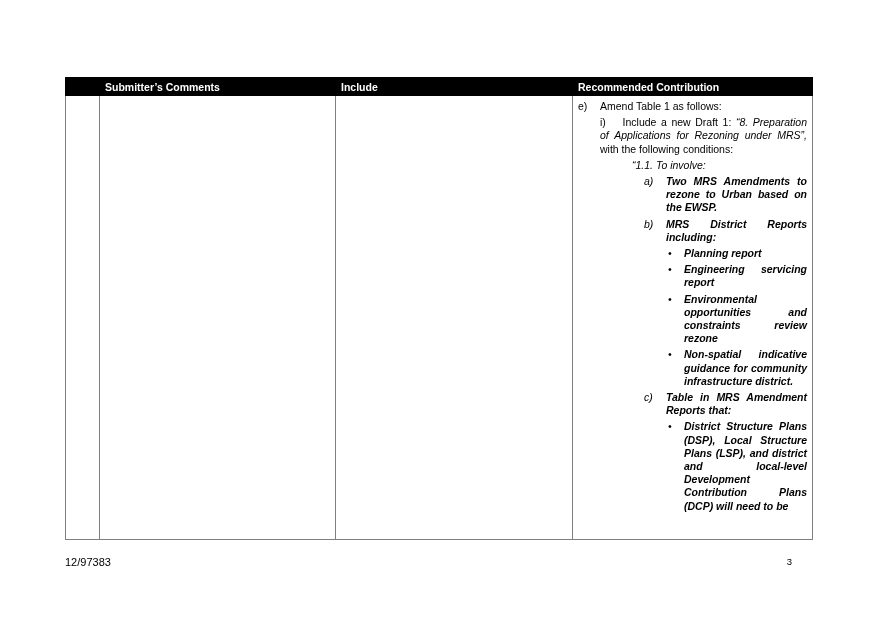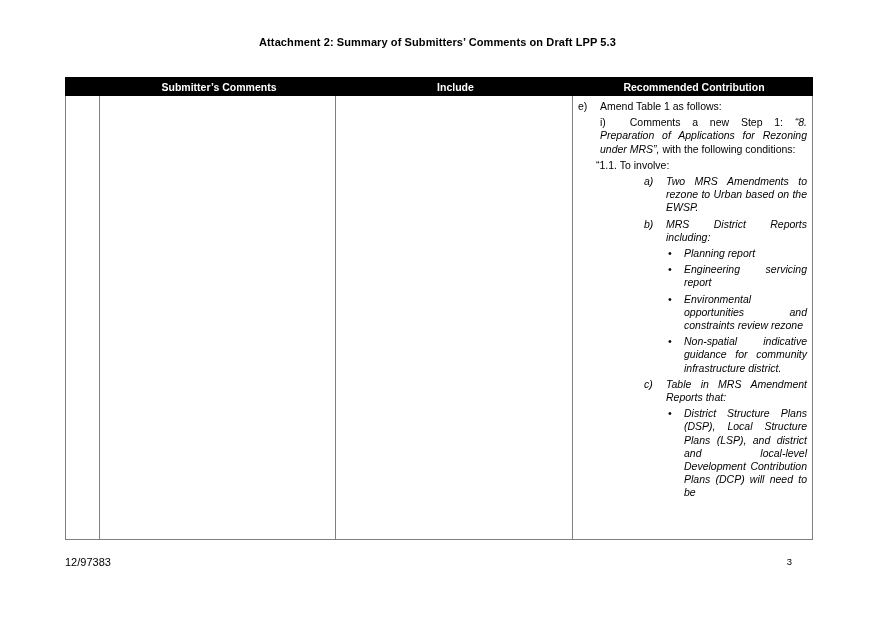--- a/index.html
+++ b/index.html
@@ -24,21 +24,21 @@
     border-collapse:collapse;
     table-layout:fixed;
   }
   .doc-table col.c1 { width:34px; }
   .doc-table col.c2 { width:236px; }
   .doc-table col.c3 { width:237px; }
   .doc-table col.c4 { width:240px; }
   .doc-table th {
     background:#000000; color:#ffffff;
     font-size:10.5px; font-weight:bold;
-    text-align:center;
+    text-align:left;
     height:18px;
     padding:2px 2px 2px 5px;
     border:1px solid #000000;
     white-space:nowrap;
   }
   .doc-table td {
     border:1px solid #7f7f7f;
     vertical-align:top;
     height:444px;
     padding:0;
@@ -51,42 +51,42 @@
     line-height:13.2px;
   }
   .row-flex { display:flex; margin-bottom:3px; }
   .marker-e { flex:0 0 22px; }
   .para-i {
     margin-left:22px; margin-bottom:3px;
     text-align:justify;
   }
   .marker-inline { display:inline-block; width:18px; }
   .line-involve {
-    margin-left:18px; margin-bottom:3px;
+    margin-left:54px; margin-bottom:3px;
+    font-style:italic;
   }
   .item-abc { margin-left:66px; font-style:italic; }
   .marker-abc { flex:0 0 22px; }
   .bullet-item { margin-left:90px; font-style:italic; }
   .marker-bullet { flex:0 0 16px; }
-  .just-body { flex:1; text-align:justify; }
+  .just-body { flex:1; text-align:justify;font-weight:bold; }
   .footer-left {
     position:absolute; left:65px; top:556px;
     font-size:11px;
   }
   .footer-right {
     position:absolute; right:83px; top:556px;
     font-size:9.5px;
   }
 </style>
 </head>
 <body>
 
 <div class="page">
 
-  <div class="doc-title">Attachment 2: Summary of Submitters’ Comments on Draft LPP 5.3</div>
 
   <table class="doc-table">
     <colgroup>
       <col class="c1">
         <col class="c2">
         <col class="c3">
         <col class="c4">
     </colgroup>
     <thead>
       <tr>
@@ -104,21 +104,21 @@
         <td>
           <div class="mod-cell-inner">
 
             <div class="row-flex">
               <span class="marker-e">e)</span>
               <span>Amend Table 1 as follows:</span>
             </div>
 
             <div class="para-i">
               <span class="marker-inline">i)</span>
-              <span>Comments a new Step 1:</span>
+              <span>Include a new Draft 1:</span>
               <i>“8. Preparation of Applications for Rezoning under MRS”,</i>
               <span>with the following conditions:</span>
             </div>
 
             <div class="line-involve">“1.1. To involve:</div>
 
             <div class="row-flex item-abc">
               <span class="marker-abc">a)</span>
               <span class="just-body">Two MRS Amendments to rezone to Urban based on the EWSP.</span>
             </div>

